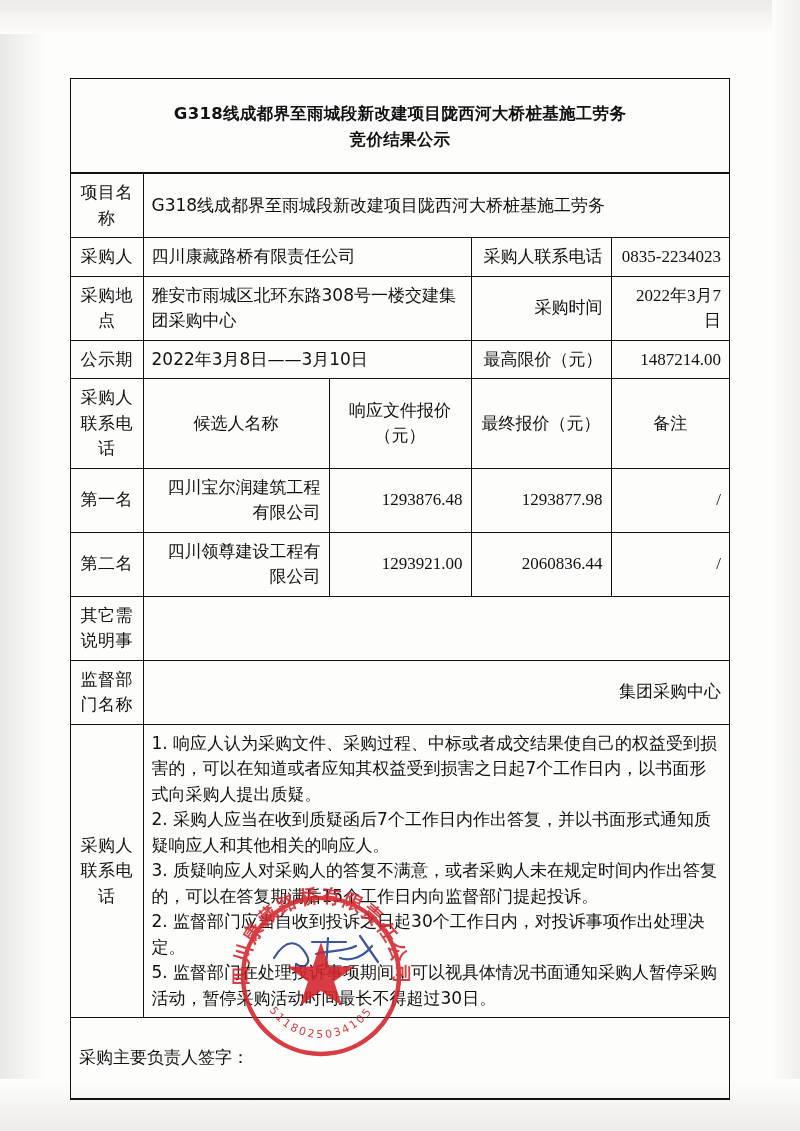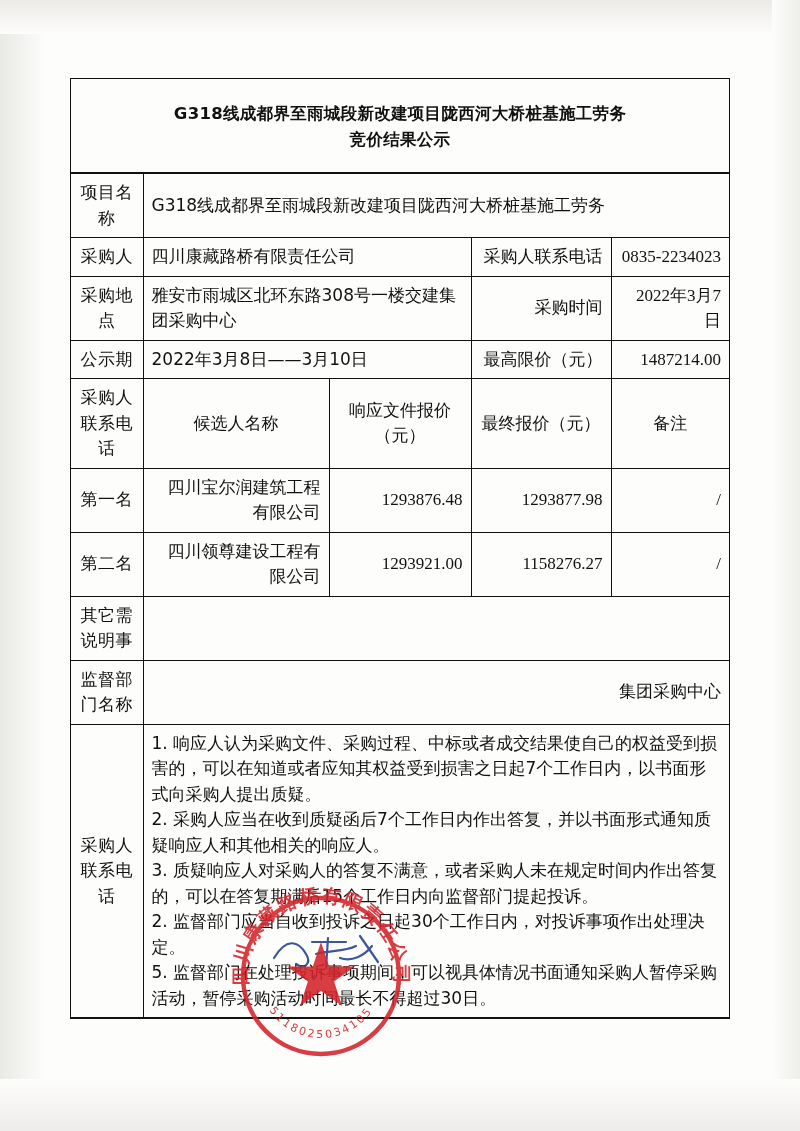--- a/index.html
+++ b/index.html
@@ -209,21 +209,21 @@
         <td class="ctr">四川宝尔润建筑工程有限公司</td>
         <td class="ctr">1293876.48</td>
         <td class="ctr">1293877.98</td>
         <td class="ctr no-right">/</td>
       </tr>
 
       <tr class="cand-row" style="height:40px">
         <td class="lbl no-left">第二名</td>
         <td class="ctr">四川领尊建设工程有限公司</td>
         <td class="ctr">1293921.00</td>
-        <td class="ctr">1158276.27</td>
+        <td class="ctr">2060836.44</td>
         <td class="ctr no-right">/</td>
       </tr>
 
       <tr style="height:44px">
         <td class="lbl no-left">其它需说明事</td>
         <td class="val no-right" colspan="4"></td>
       </tr>
 
       <tr style="height:38px">
         <td class="lbl no-left">监督部门名称</td>
@@ -235,20 +235,23 @@
         <td class="lbl no-left" style="vertical-align:middle">采购人联系电话</td>
         <td class="notes-cell no-right" colspan="4">
           <p>1. 响应人认为采购文件、采购过程、中标或者成交结果使自己的权益受到损害的，可以在知道或者应知其权益受到损害之日起7个工作日内，以书面形式向采购人提出质疑。</p>
           <p>2. 采购人应当在收到质疑函后7个工作日内作出答复，并以书面形式通知质疑响应人和其他相关的响应人。</p>
           <p>3. 质疑响应人对采购人的答复不满意，或者采购人未在规定时间内作出答复的，可以在答复期满后15个工作日内向监督部门提起投诉。</p>
           <p>2. 监督部门应当自收到投诉之日起30个工作日内，对投诉事项作出处理决定。</p>
           <p>5. 监督部门在处理投诉事项期间，可以视具体情况书面通知采购人暂停采购活动，暂停采购活动时间最长不得超过30日。</p>
         </td>
       </tr>
 
+      <tr>
+        <td class="sign-cell no-left no-right" colspan="5">采购主要负责人签字：</td>
+      </tr>
     </tbody>
       </table>
   </div>
 
   <svg class="sig-ink" viewBox="0 0 120 48">
     <g fill="none" stroke="#1b3a8c" stroke-width="2.2" stroke-linecap="round" opacity="0.85">
       <path d="M6 30 C 18 10, 30 12, 38 26 C 44 36, 36 42, 28 36"></path>
       <path d="M44 14 L 78 14"></path>
       <path d="M60 10 L 58 40"></path>
       <path d="M48 26 C 62 22, 76 24, 88 18"></path>

